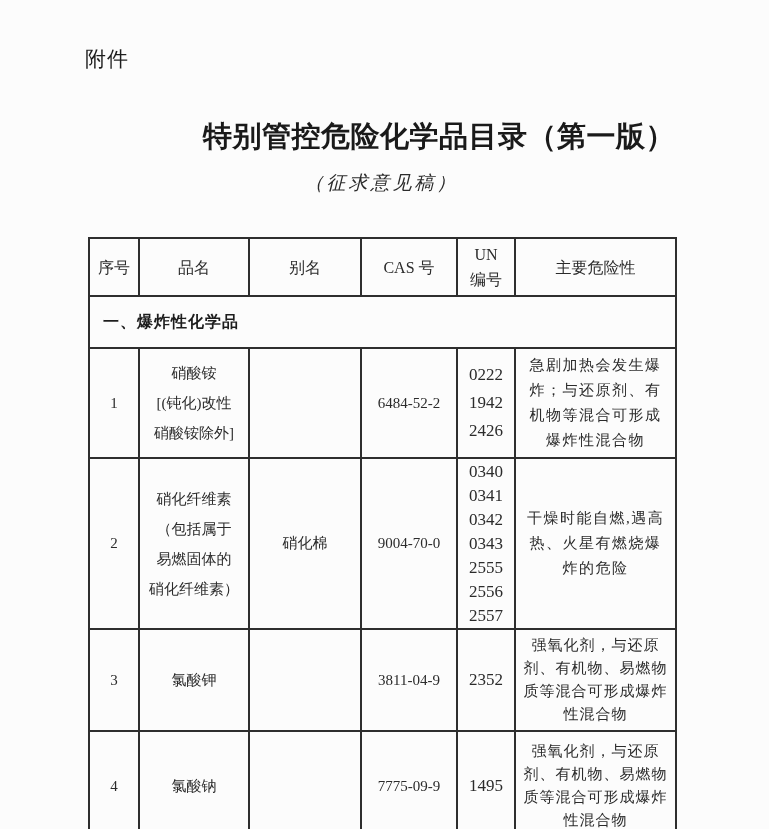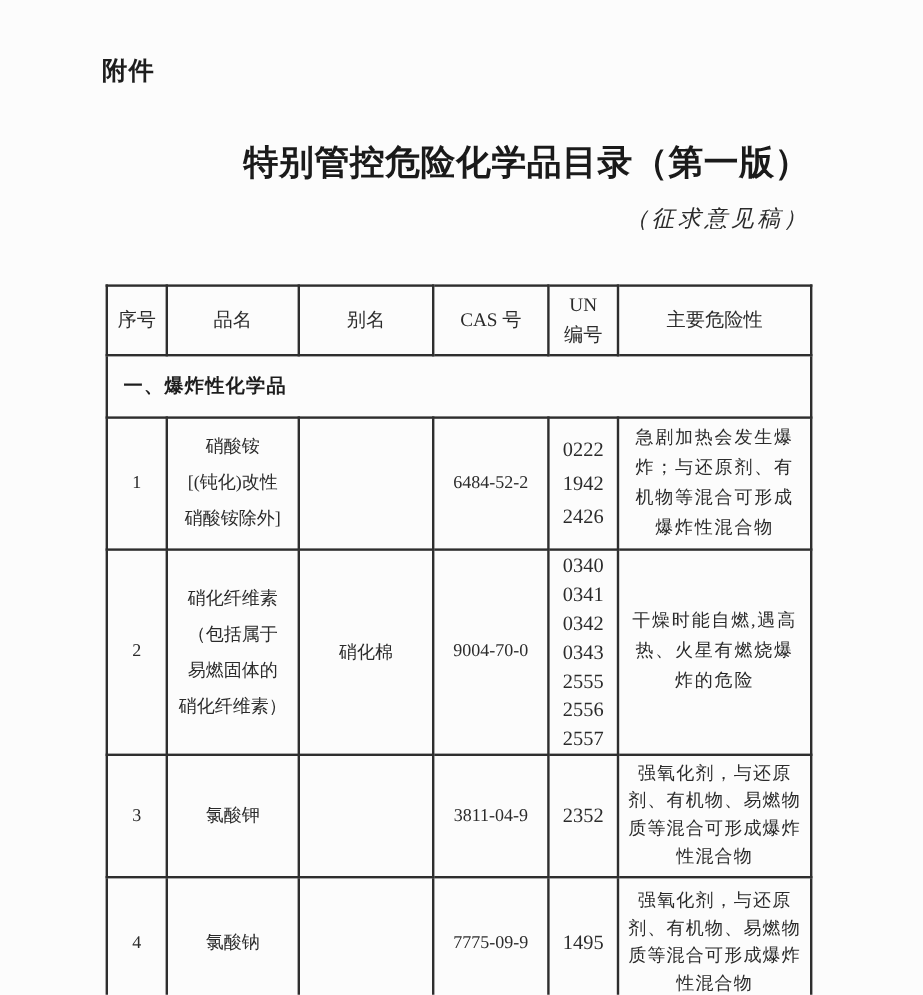--- a/index.html
+++ b/index.html
@@ -13,21 +13,21 @@
     overflow: hidden;
     background: #fcfcfc;
     color: #2b2b2b;
     font-family: "Liberation Serif", serif;
   }
   .attachment {
     position: absolute;
     left: 85px;
     top: 45px;
     font-family: "Liberation Sans", sans-serif;
-    font-weight: 700;
+    font-weight: 400;
     font-size: 21px;
     color: #1d1d1d;
     letter-spacing: 1px;
   }
   .title {
     position: absolute;
     left: 88px;
     width: 587px;
     top: 118px;
     text-align: right;
@@ -37,21 +37,21 @@
     line-height: 36px;
     color: #1a1a1a;
     letter-spacing: 0.5px;
     white-space: nowrap;
   }
   .subtitle {
     position: absolute;
     left: 88px;
     width: 587px;
     top: 170px;
-    text-align: right;
+    text-align: center;
     font-style: italic;
     font-size: 19px;
     line-height: 26px;
     letter-spacing: 3px;
     color: #2b2b2b;
   }
   table.main {
     position: absolute;
     left: 88px;
     top: 237px;

